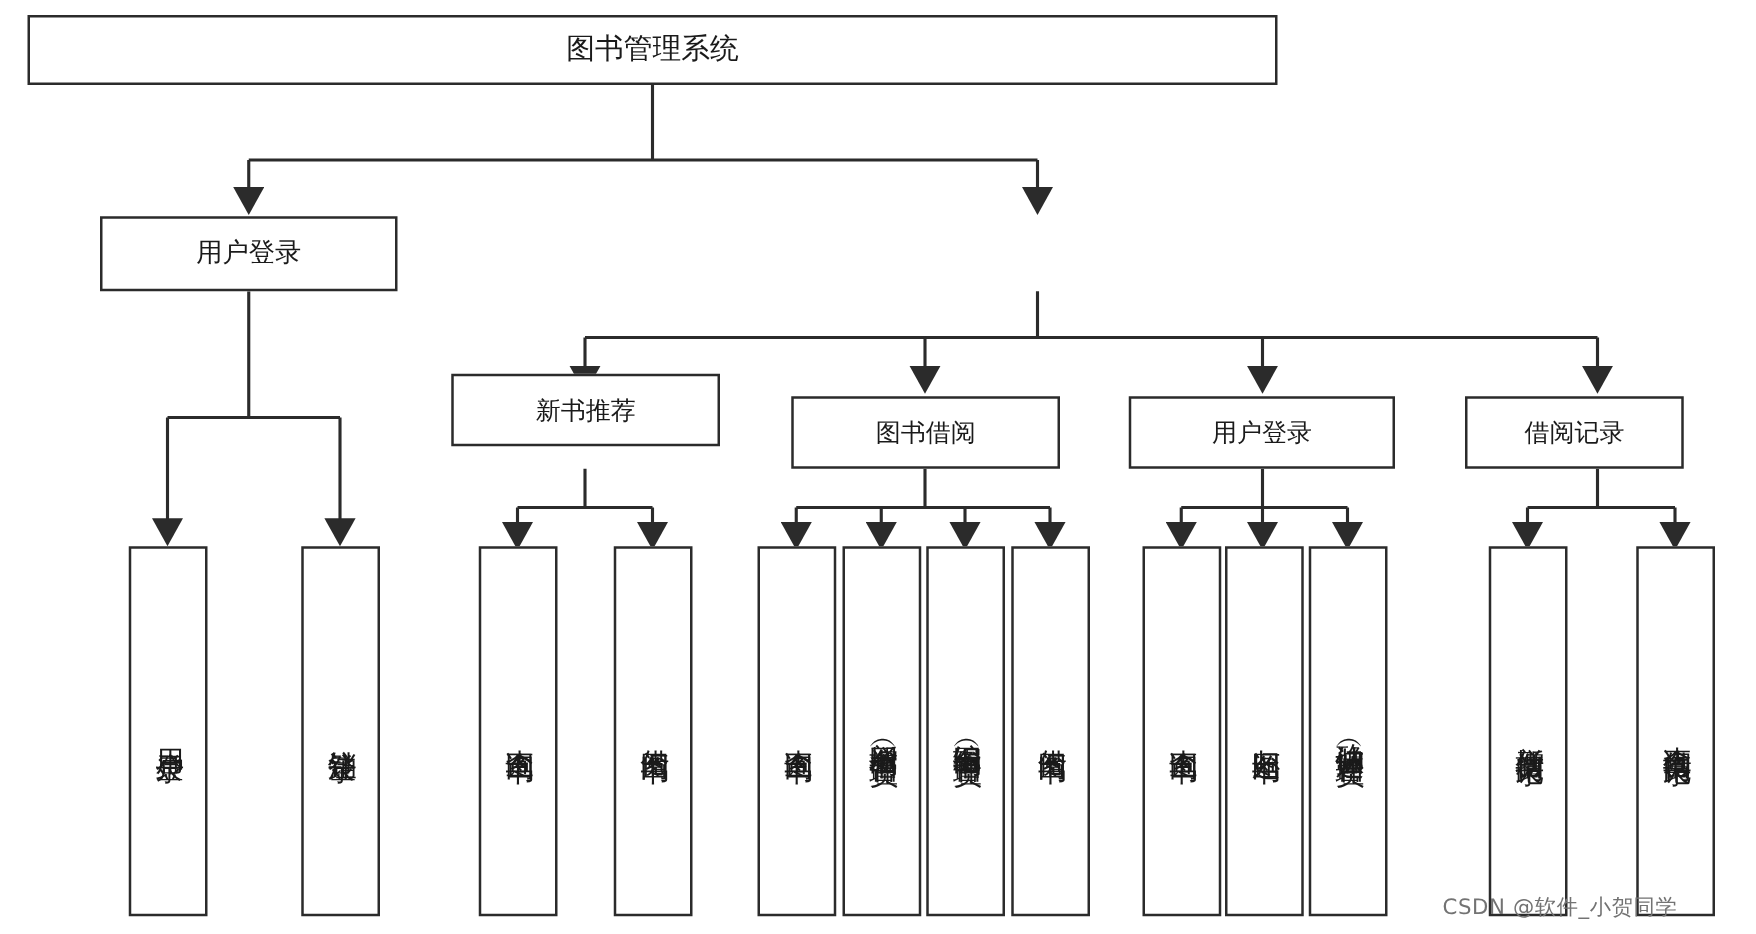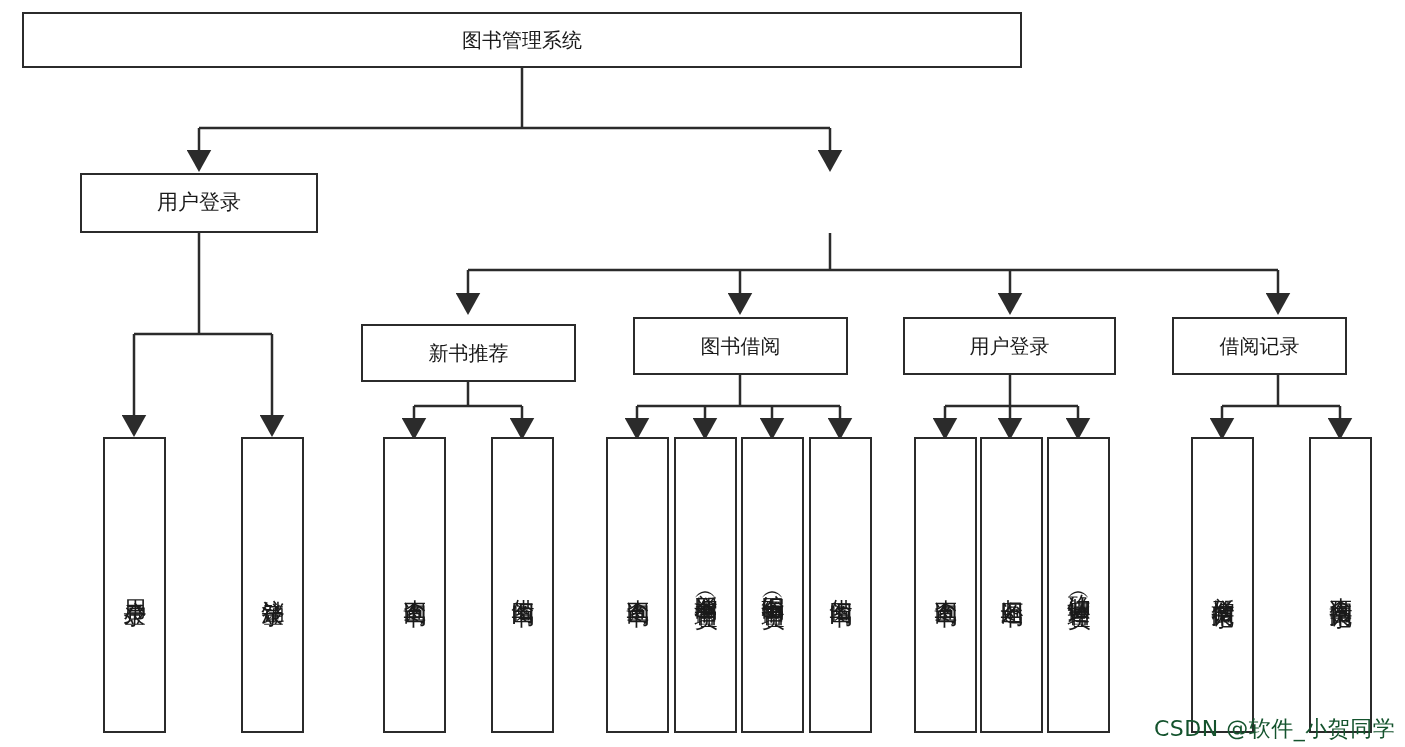--- a/index.html
+++ b/index.html
@@ -15,42 +15,42 @@
     position:absolute;
     box-sizing:border-box;
     background:#ffffff;
     border:2.5px solid #2b2b2b;
     display:flex;
     align-items:center;
     justify-content:center;
     color:#1a1a1a;
     line-height:1.12;
   }
-  .node.root{font-size:20px;}
+  .node.root{font-size:23px;}
   .node.lvl2{font-size:21px;}
   .node.lvl3{font-size:20px;}
   .node.leaf{
     writing-mode:vertical-rl;
     text-orientation:upright;
     font-size:23px;
     letter-spacing:2px;
     padding-top:4px;
     padding-bottom:4px;
   }
   .node.leaf.short{align-items:center;justify-content:flex-start;}
   .node.leaf.long{align-items:center;justify-content:flex-start;}
   .leaf-label{
     display:block;
     white-space:nowrap;
   }
   .watermark{
     position:absolute;
     left:1154px;top:714px;
-    font-size:22px;
-    color:#14532d;
+    font-size:17px;
+    color:#737373;
     white-space:nowrap;
     letter-spacing:0.5px;
   }
   svg.wires{position:absolute;left:0;top:0;width:1405px;height:747px;pointer-events:none;}
 </style>
 </head>
 <body>
 
 <div id="canvas">
 
@@ -105,21 +105,21 @@
   </svg>
 
   <div class="node root" style="left:22px;top:12px;width:1000px;height:56px;">
     <span>图书管理系统</span>
   </div>
 
   <div class="node lvl2" style="left:80px;top:173px;width:238px;height:60px;">
     <span>用户登录</span>
   </div>
 
-  <div class="node lvl3" style="left:361px;top:324px;width:215px;height:58px;">
+  <div class="node lvl3" style="left:361px;top:299px;width:215px;height:58px;">
     <span>新书推荐</span>
   </div>
   <div class="node lvl3" style="left:633px;top:317px;width:215px;height:58px;">
     <span>图书借阅</span>
   </div>
   <div class="node lvl3" style="left:903px;top:317px;width:213px;height:58px;">
     <span>用户登录</span>
   </div>
   <div class="node lvl3" style="left:1172px;top:317px;width:175px;height:58px;">
     <span>借阅记录</span>

